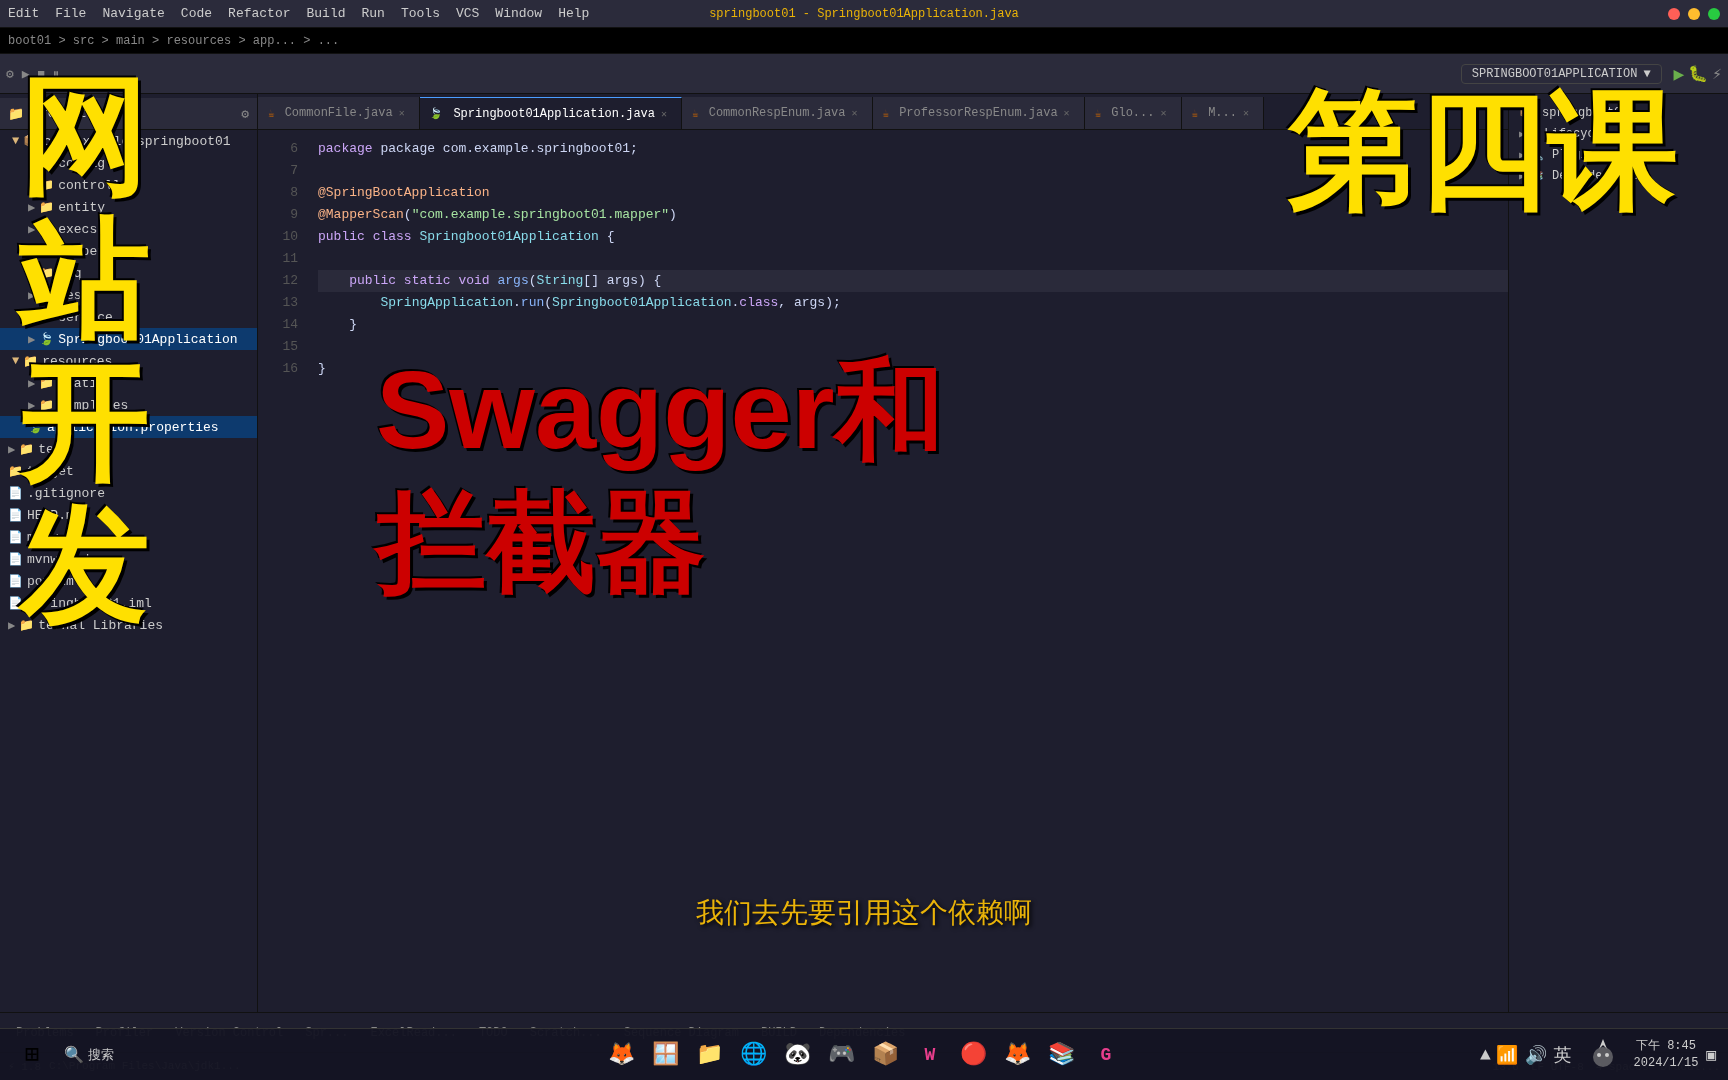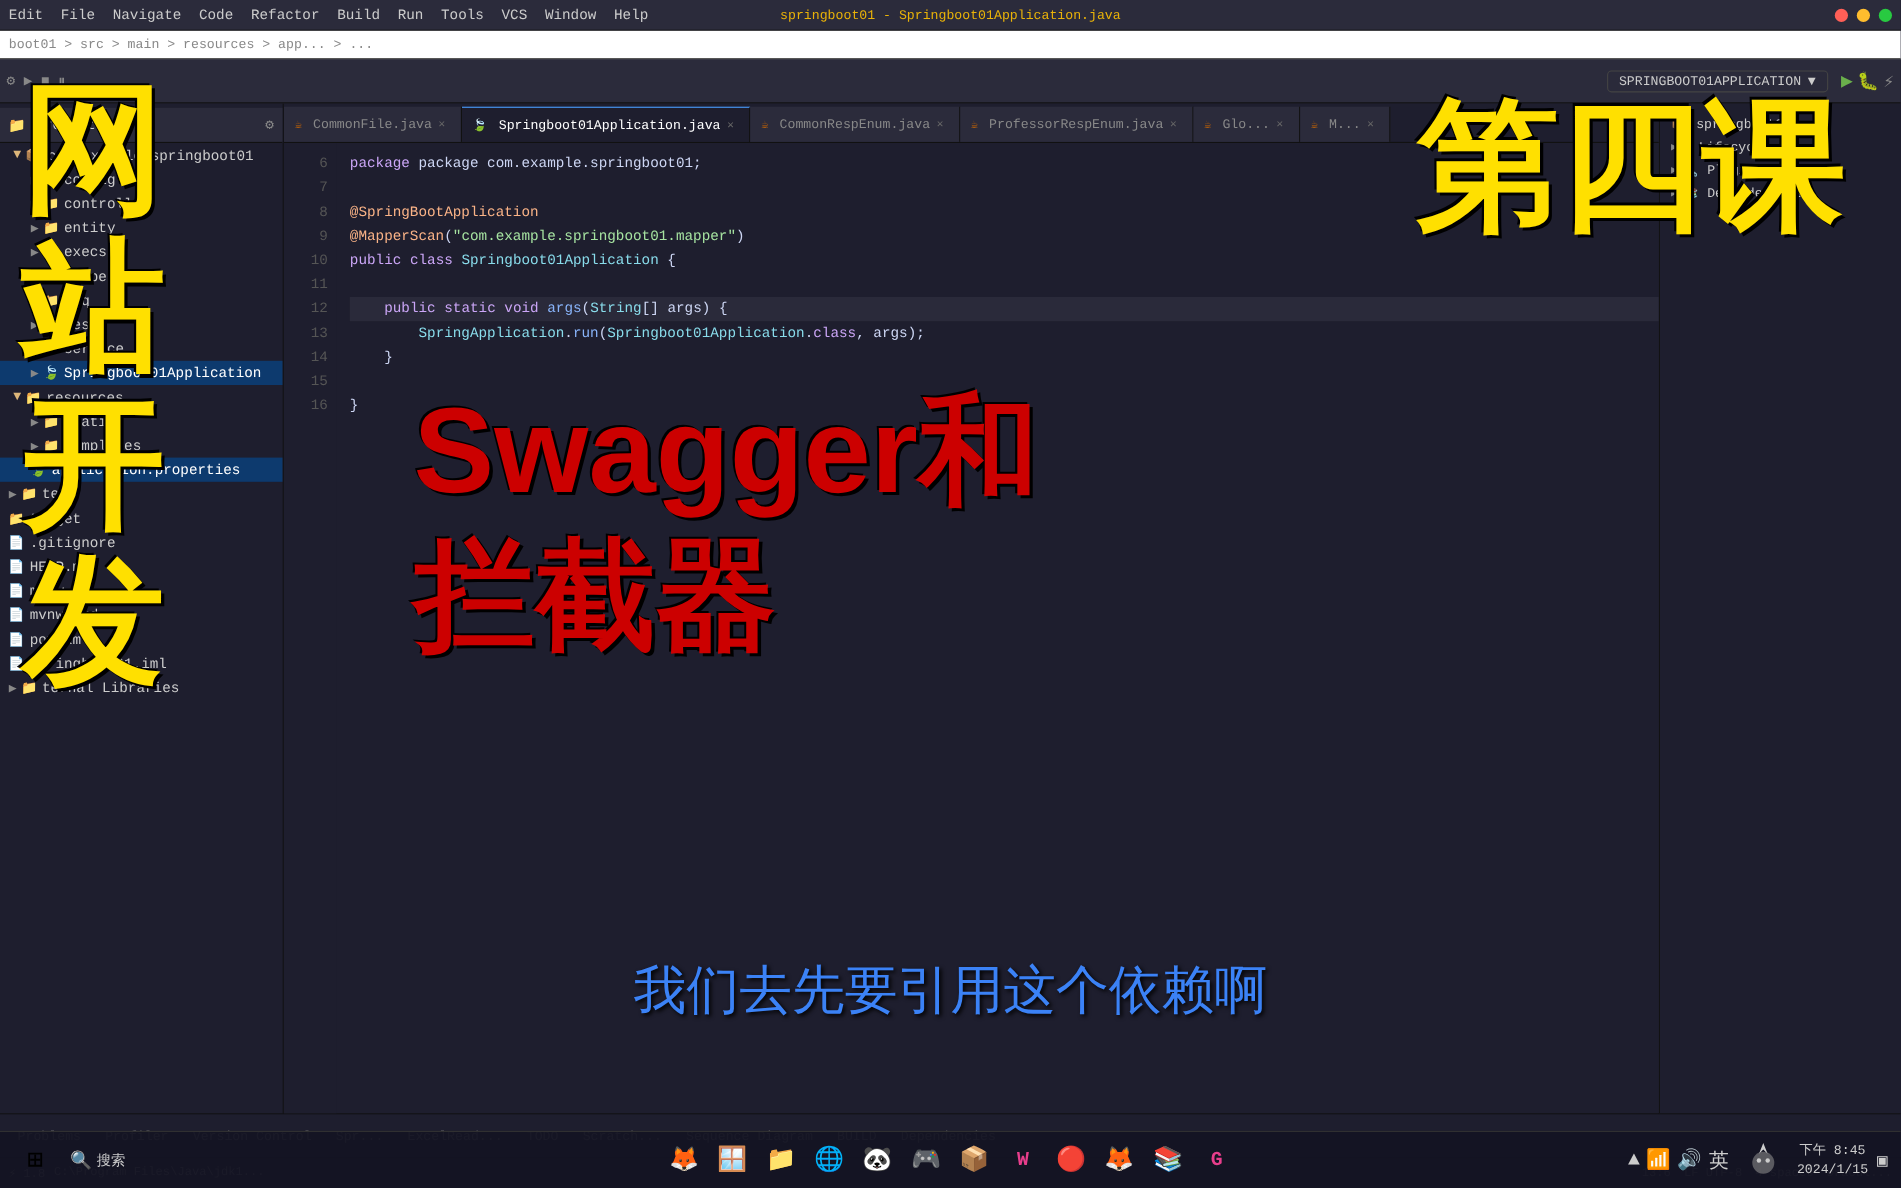--- a/index.html
+++ b/index.html
@@ -39,21 +39,21 @@
       display: flex;
       gap: 8px;
     }
     .win-btn {
       width: 12px; height: 12px; border-radius: 50%;
       display: inline-block; cursor: pointer;
     }
 
     
     .breadcrumb-bar {
-      background: #ffffff;
+      background: #000000;
       height: 26px;
       display: flex;
       align-items: center;
       padding: 0 8px;
       font-size: 12px;
       color: #888;
       border-bottom: 1px solid #111;
       position: relative;
       z-index: 10;
     }
@@ -263,22 +263,22 @@
       color: #cc0000;
       line-height: 1.2;
       text-shadow: 3px 3px 0 #000, -2px -2px 0 #000;
       font-family: 'SimHei', 'Microsoft YaHei', sans-serif;
     }
     .subtitle-text {
       position: absolute;
       bottom: 80px;
       left: 50%;
       transform: translateX(-50%);
-      font-size: 48px;
-      color: #3b82f6;
+      font-size: 28px;
+      color: #eab308;
       text-shadow: 2px 2px 4px #000;
       font-family: 'SimHei', 'Microsoft YaHei', sans-serif;
       white-space: nowrap;
     }
 
     
     .taskbar {
       position: absolute;
       bottom: 0;
       left: 0;

